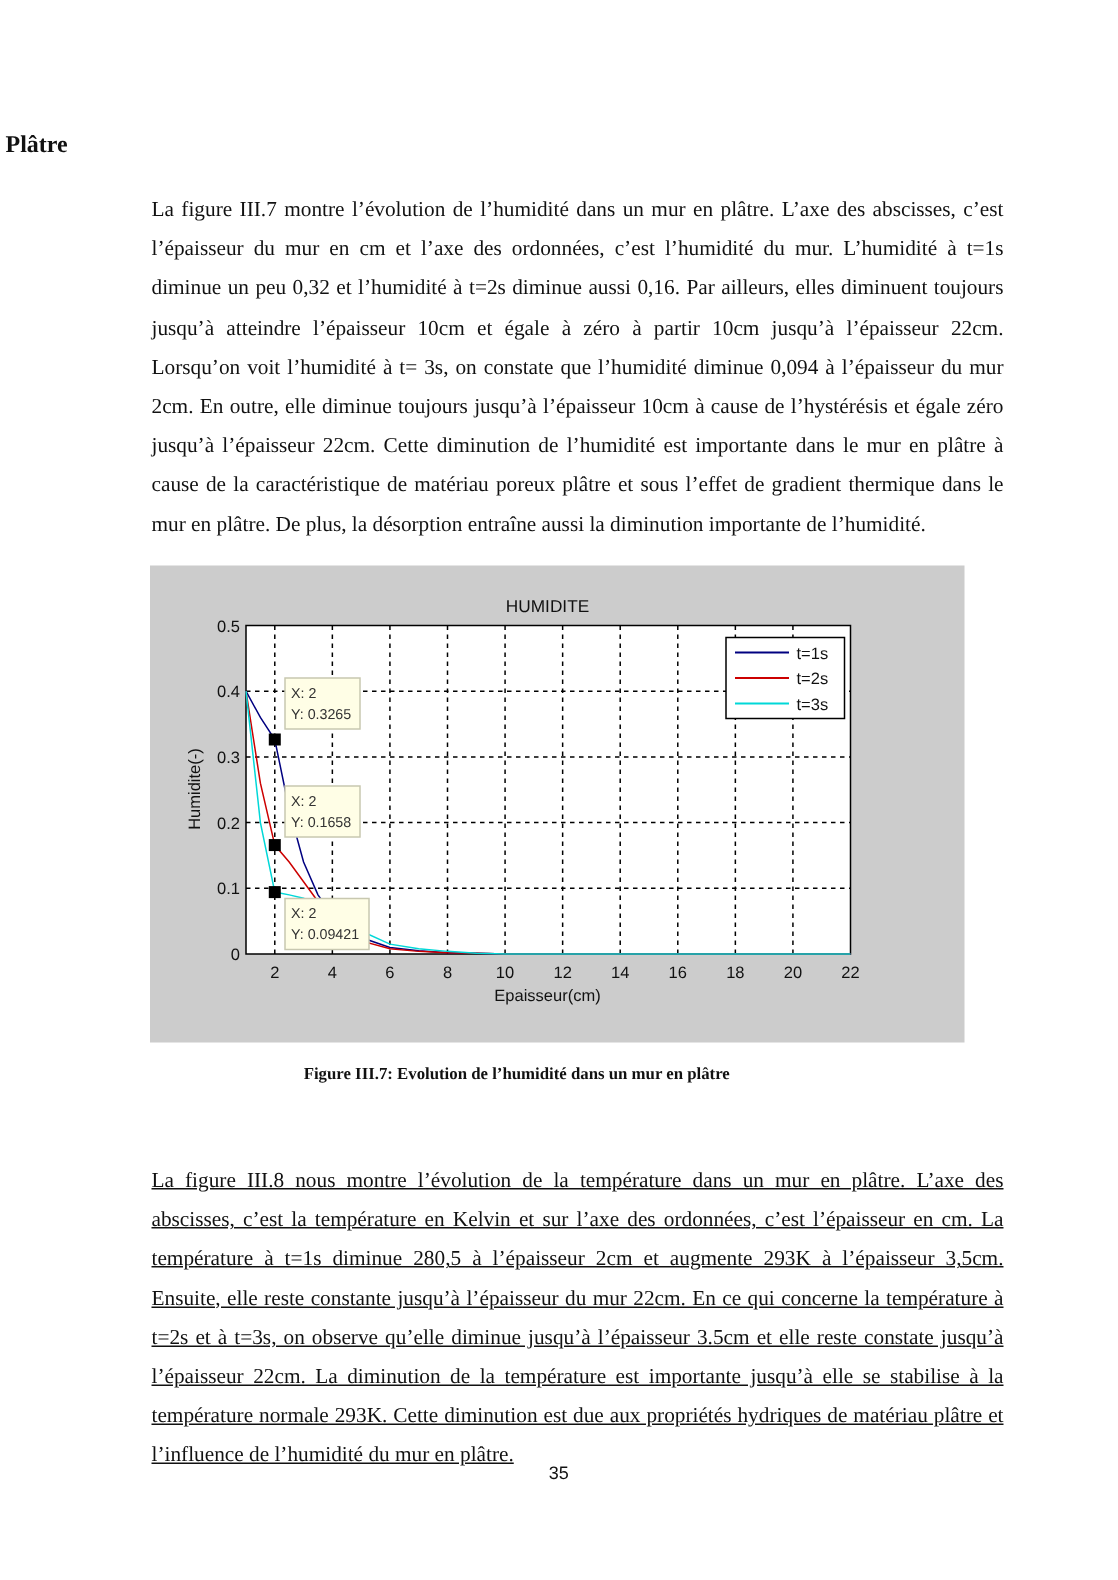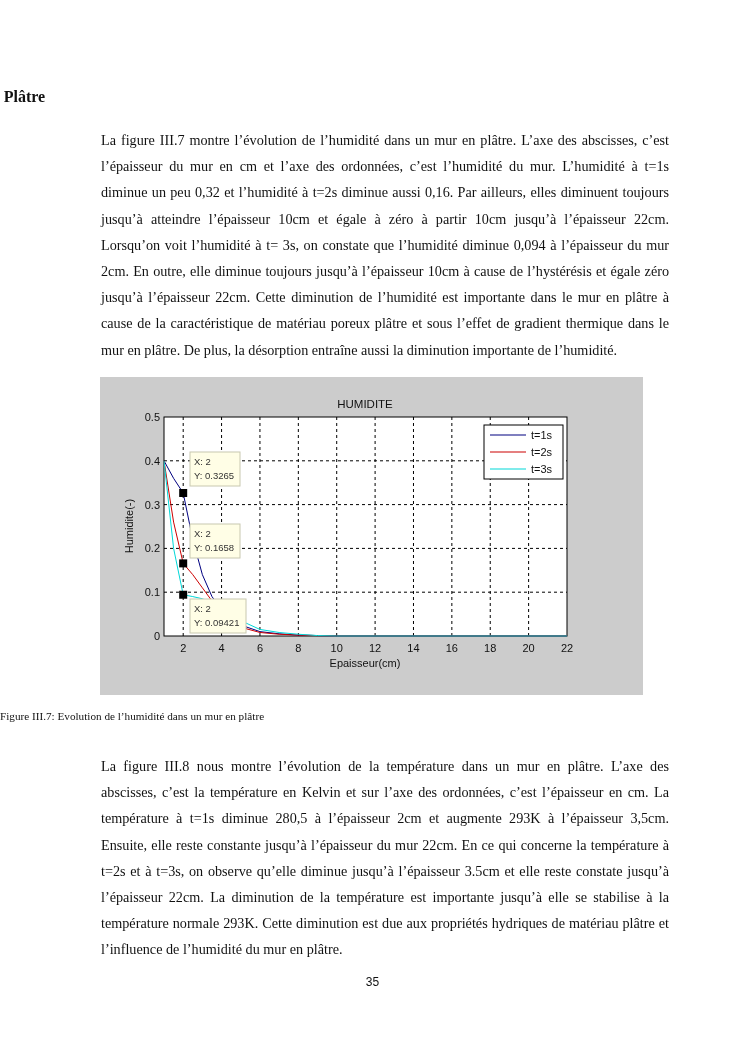--- a/index.html
+++ b/index.html
@@ -1,23 +1,23 @@
 <!DOCTYPE html>
 <html><head>
 <meta charset="utf-8">
 <style>
   html, body { margin:0; padding:0; background:#ffffff; }
   body { width:745px; height:1053px; position:relative; overflow:hidden; font-family:"Liberation Serif", serif; color:#111; }
   .heading { position:absolute; left:0; width:745px; top:88px; text-align:left; font-weight:bold; font-size:16px; padding-left:0; }
   .heading span { position:relative; left:-43px; }
   .para { position:absolute; left:88px; width:568px; font-size:14.2px; line-height:26.2px; text-align:justify; margin:13px; }
   .para.p1 { top:114px; }
-  .para.p2 { top:740px; }
+  .para.p2 { top:761px;text-decoration:underline; }
   .figure-panel { position:absolute; left:100px; top:377px; width:543px; height:318px; background:#cccccc; }
-  .caption { position:absolute; left:0; width:689px; top:710px; text-align:left; font-weight:normal; font-size:11.2px; }
+  .caption { position:absolute; left:0; width:689px; top:710px; text-align:center; font-weight:bold; font-size:11.2px; }
   .page-number { position:absolute; left:0; width:745px; top:975px; text-align:center; font-family:"Liberation Sans", sans-serif; font-size:12px; }
   svg text { font-family:"Liberation Sans", sans-serif; }
 </style>
 </head>
 <body>
 
 <div class="heading"><span>III.1.4 Plâtre</span></div>
 
 <p class="para p1">La figure III.7 montre l’évolution de l’humidité dans un mur en plâtre. L’axe des abscisses, c’est l’épaisseur du mur en cm et l’axe des ordonnées, c’est l’humidité du mur. L’humidité à t=1s diminue un peu 0,32 et l’humidité à t=2s diminue aussi 0,16. Par ailleurs, elles diminuent toujours jusqu’à atteindre l’épaisseur 10cm et égale à zéro à partir 10cm jusqu’à l’épaisseur 22cm. Lorsqu’on voit l’humidité à t= 3s, on constate que l’humidité diminue 0,094 à l’épaisseur du mur 2cm. En outre, elle diminue toujours  jusqu’à l’épaisseur 10cm à cause de l’hystérésis et égale zéro jusqu’à l’épaisseur 22cm. Cette diminution de l’humidité est importante dans le mur en plâtre à cause de la caractéristique de matériau poreux plâtre et sous l’effet de gradient thermique dans le mur en plâtre. De plus, la désorption entraîne aussi la diminution importante de l’humidité.</p>
 

